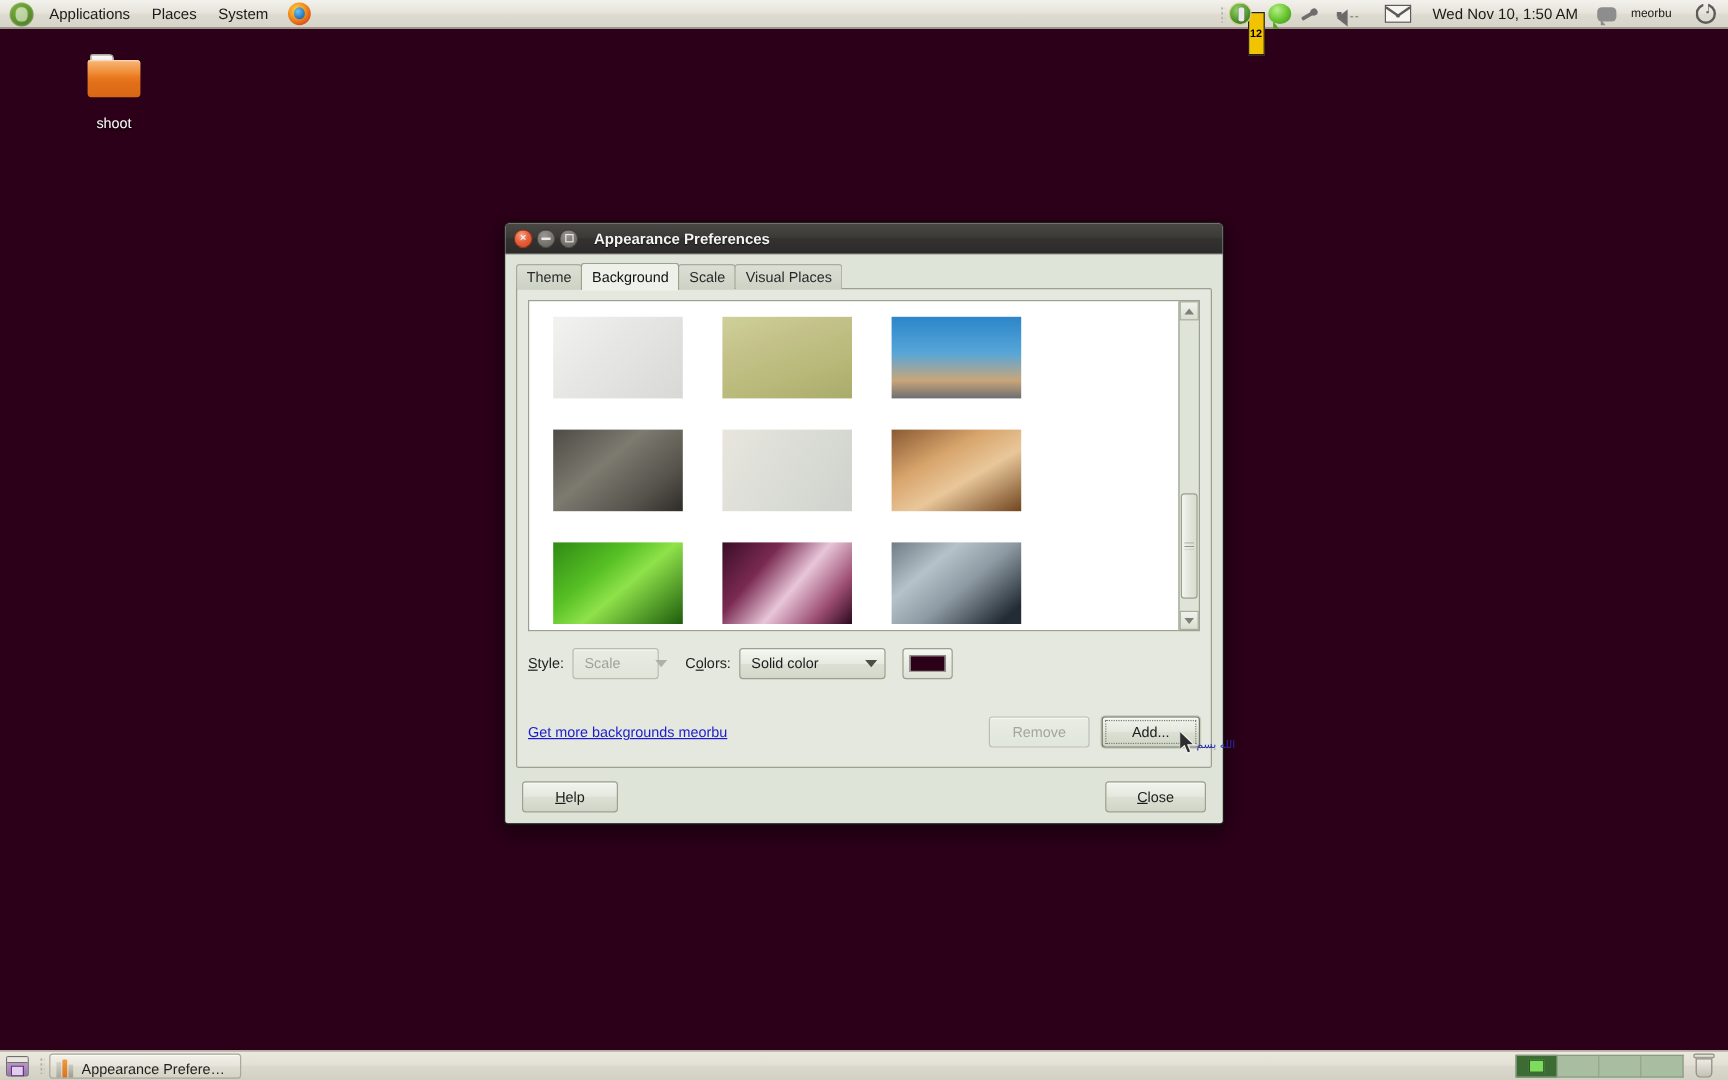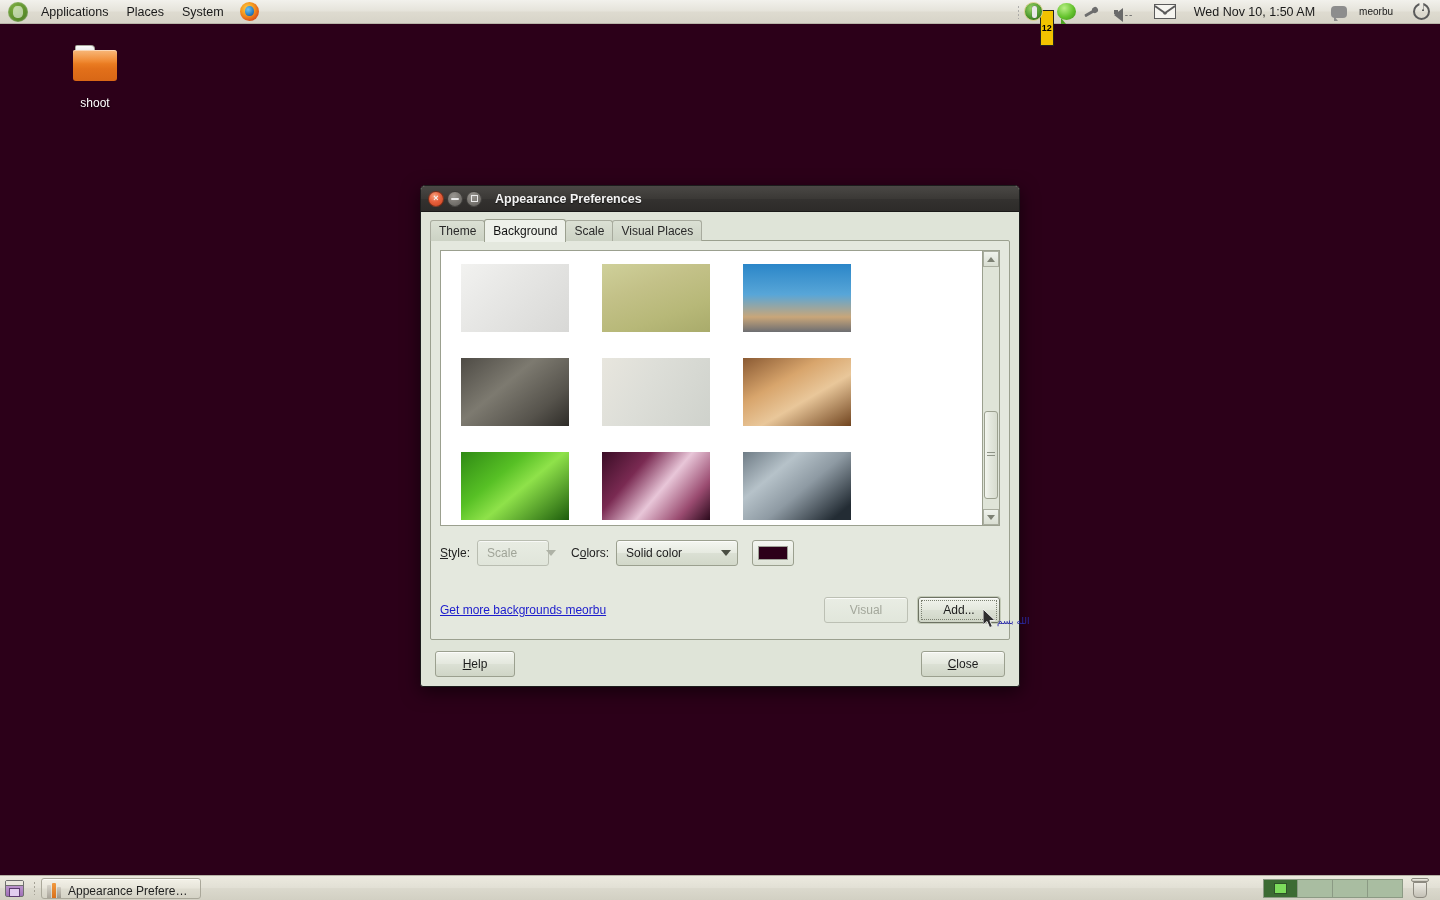--- a/index.html
+++ b/index.html
@@ -499,21 +499,21 @@
           <span class="chev"></span>
         </div>
 
         <div id="color-swatch-btn">
           <div id="color-swatch" style="background: rgb(44, 0, 25);"></div>
         </div>
       </div>
 
       <div id="actions-row">
         <a id="more-link">Get more backgrounds meorbu</a>
-        <div class="btn disabled" id="remove-btn">Visual</div>
+        <div class="btn disabled" id="remove-btn">Remove</div>
         <div class="btn focus" id="add-btn">Add...</div>
       </div>
 
     </div>
   </div>
 
   <div id="dialog-footer">
     <div class="btn" id="help-btn"><u>H</u>elp</div>
     <div class="btn" id="close-btn"><u>C</u>lose</div>
   </div>

